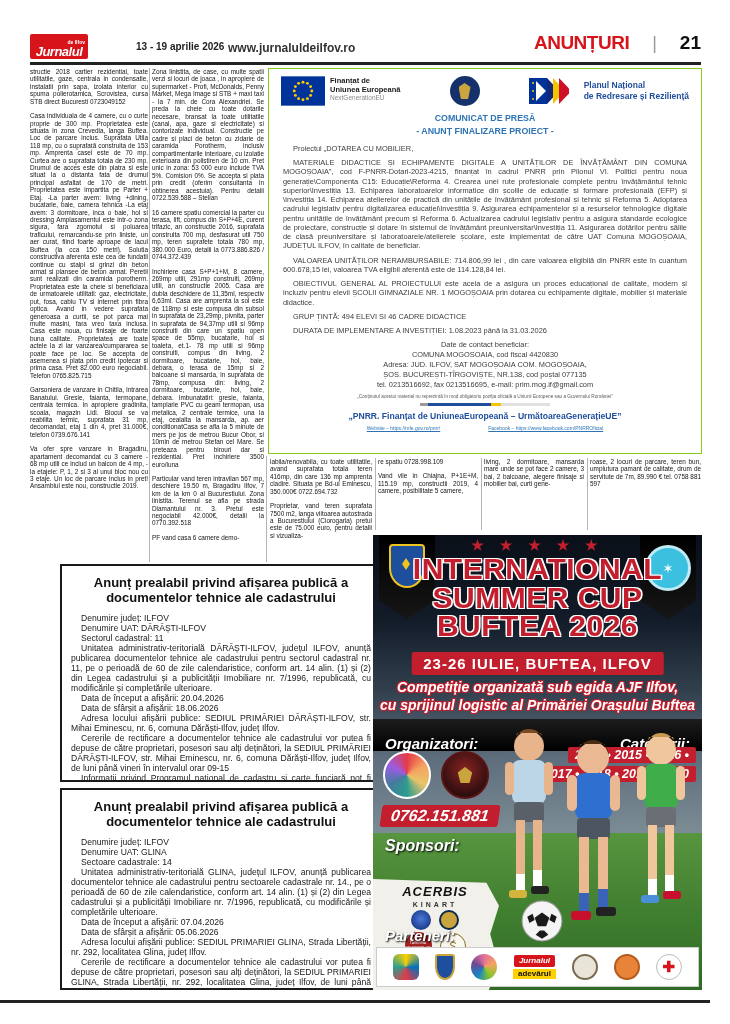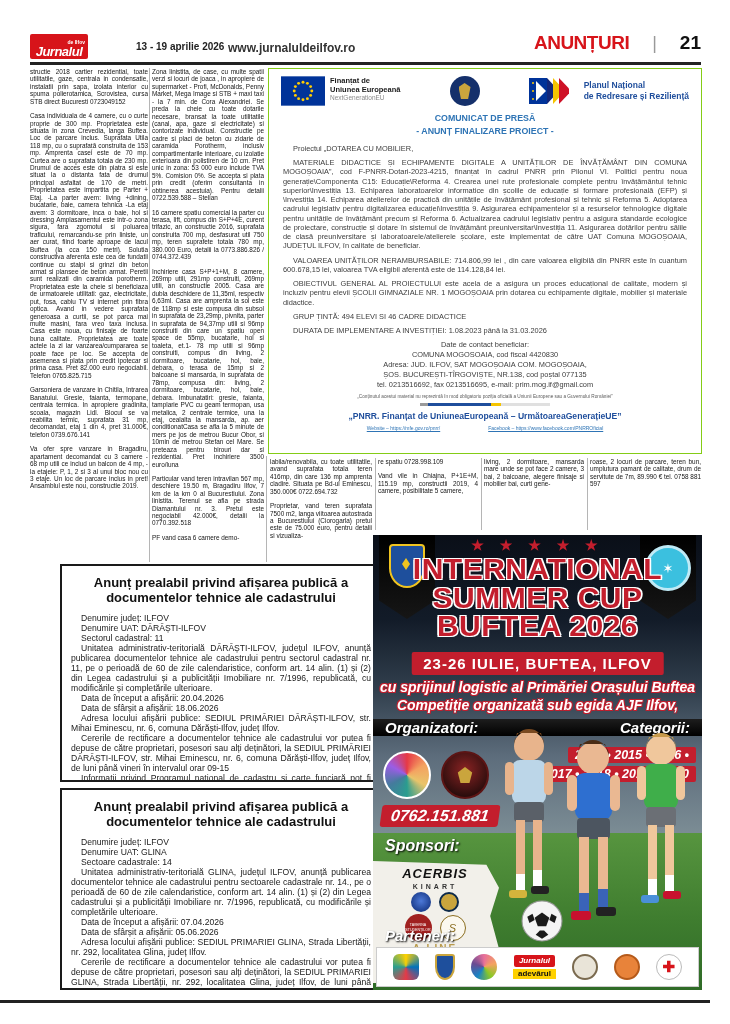--- a/index.html
+++ b/index.html
@@ -81,37 +81,37 @@
   .sc-stars{position:absolute;top:2px;left:0;right:0;text-align:center;color:#c31e2d;font-size:14px;
             letter-spacing:6px;font-weight:bold;}
   .sc-title{position:absolute;top:20px;left:0;right:0;text-align:center;font-weight:900;color:#c31e2d;
             font-size:30px;line-height:0.95;letter-spacing:0.5px;
             text-shadow:-1.4px -1.4px 0 #fff,1.4px -1.4px 0 #fff,-1.4px 1.4px 0 #fff,1.4px 1.4px 0 #fff;}
   .sc-banner{position:absolute;top:117px;left:50%;transform:translateX(-50%);background:#c31e2d;color:#fff;
              font-weight:800;font-size:15px;letter-spacing:1px;padding:3px 12px;white-space:nowrap;border-radius:2px;}
   .sc-sub{position:absolute;top:143px;left:0;right:0;text-align:center;font-size:14px;line-height:1.3;
           font-weight:800;font-style:italic;color:#fff;
           text-shadow:-1px -1px 0 #c31e2d,1px -1px 0 #c31e2d,-1px 1px 0 #c31e2d,1px 1px 0 #c31e2d;}
-  .sc-band{position:absolute;top:184px;left:0;right:0;height:17px;background:linear-gradient(180deg,#1d1d1d,#000);
-           display:flex;justify-content:space-between;align-items:center;padding:8px 12px;color:#fff;
+  .sc-band{position:absolute;top:184px;left:0;right:0;height:25px;background:linear-gradient(180deg,#1d1d1d,#000);
+           display:flex;justify-content:space-between;align-items:flex-start;padding:16px 12px;color:#fff;
            font-style:italic;font-weight:800;font-size:15px;box-sizing:border-box;}
   .sc-orgs{position:absolute;top:216px;left:10px;display:flex;gap:10px;align-items:center;}
   .org-community{width:44px;height:44px;border-radius:50%;
       background:conic-gradient(#e63946,#f4a261,#e9c46a,#2a9d8f,#457b9d,#9b5de5,#e63946);
       border:2px solid #fff;}
   .org-lion{width:44px;height:44px;border-radius:50%;background:radial-gradient(circle at 50% 38%,#8a2323,#2b0d0d 75%);
       border:2px solid #5c1414;display:flex;align-items:center;justify-content:center;}
   .org-lion i{width:16px;height:16px;background:#caa53d;clip-path:polygon(50% 0,95% 35%,78% 100%,22% 100%,5% 35%);}
   .sc-cats{position:absolute;top:212px;right:6px;text-align:right;font-size:12.5px;font-weight:800;color:#fff;font-style:italic;}
   .sc-cats span{display:inline-block;background:#c31e2d;padding:1px 7px;margin-bottom:3px;border-radius:2px;}
   .sc-phone{position:absolute;top:270px;left:8px;background:#c31e2d;color:#fff;font-weight:800;font-style:italic;
             font-size:16px;padding:2px 10px;transform:skewX(-8deg);border-radius:3px;}
   .sc-label{color:#fff;font-style:italic;font-weight:800;font-size:16px;text-shadow:1px 1px 2px #000;}
   .sc-sponsors-label{position:absolute;top:302px;left:12px;}
-  .sc-panel{position:absolute;top:326px;left:0;width:126px;height:122px;background:#f2f0ea;
+  .sc-panel{position:absolute;top:344px;left:0;width:126px;height:122px;background:#f2f0ea;
             clip-path:polygon(0 0,90% 3%,100% 22%,93% 45%,100% 72%,88% 100%,0 100%);
             box-sizing:border-box;padding:5px 10px 4px 8px;display:flex;flex-direction:column;
             align-items:center;gap:2px;}
   .sp-acerbis{font-weight:900;font-style:italic;color:#111;font-size:13px;letter-spacing:1px;}
   .sp-kinart{font-size:7px;letter-spacing:3px;color:#333;font-weight:bold;}
   .sp-row{display:flex;gap:8px;align-items:center;}
   .circ{border-radius:50%;}
   .circ-blue{width:20px;height:20px;background:radial-gradient(circle at 50% 45%,#4d79d8,#1d3f8f 70%);}
   .circ-gold{width:20px;height:20px;background:#caa53d;border:2px solid #0d2a4a;box-sizing:border-box;}
   .circ-red{width:27px;height:27px;background:#a02020;color:#fff;font-size:3.6px;display:flex;
@@ -301,22 +301,22 @@
     </div>
 
     <div class="sc-stars">★ ★ ★ ★ ★</div>
     <div class="sc-title">
       <div>INTERNATIONAL</div>
       <div>SUMMER CUP</div>
       <div>BUFTEA 2026</div>
     </div>
     <div class="sc-banner">23-26 IULIE, BUFTEA, ILFOV</div>
     <div class="sc-sub">
+      <div>Competiție organizată sub egida AJF Ilfov,</div>
       <div>cu sprijinul logistic al Primăriei Orașului Buftea</div>
-      <div>Competiție organizată sub egida AJF Ilfov,</div>
     </div>
     <div class="sc-band">
       <span>Organizatori:</span>
       <span>Categorii:</span>
     </div>
     <div class="sc-orgs">
       <div class="org-community"></div>
       <div class="org-lion">
           <i></i>
         </div>

